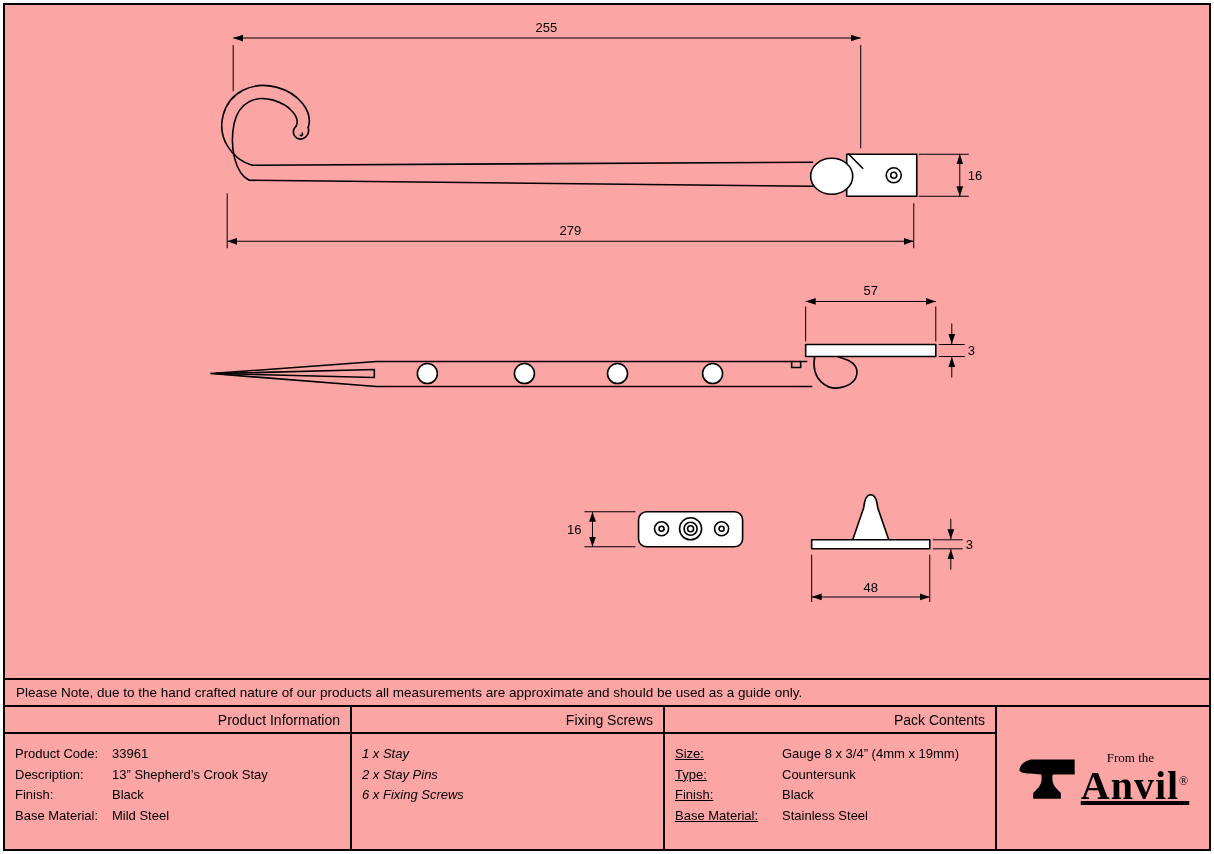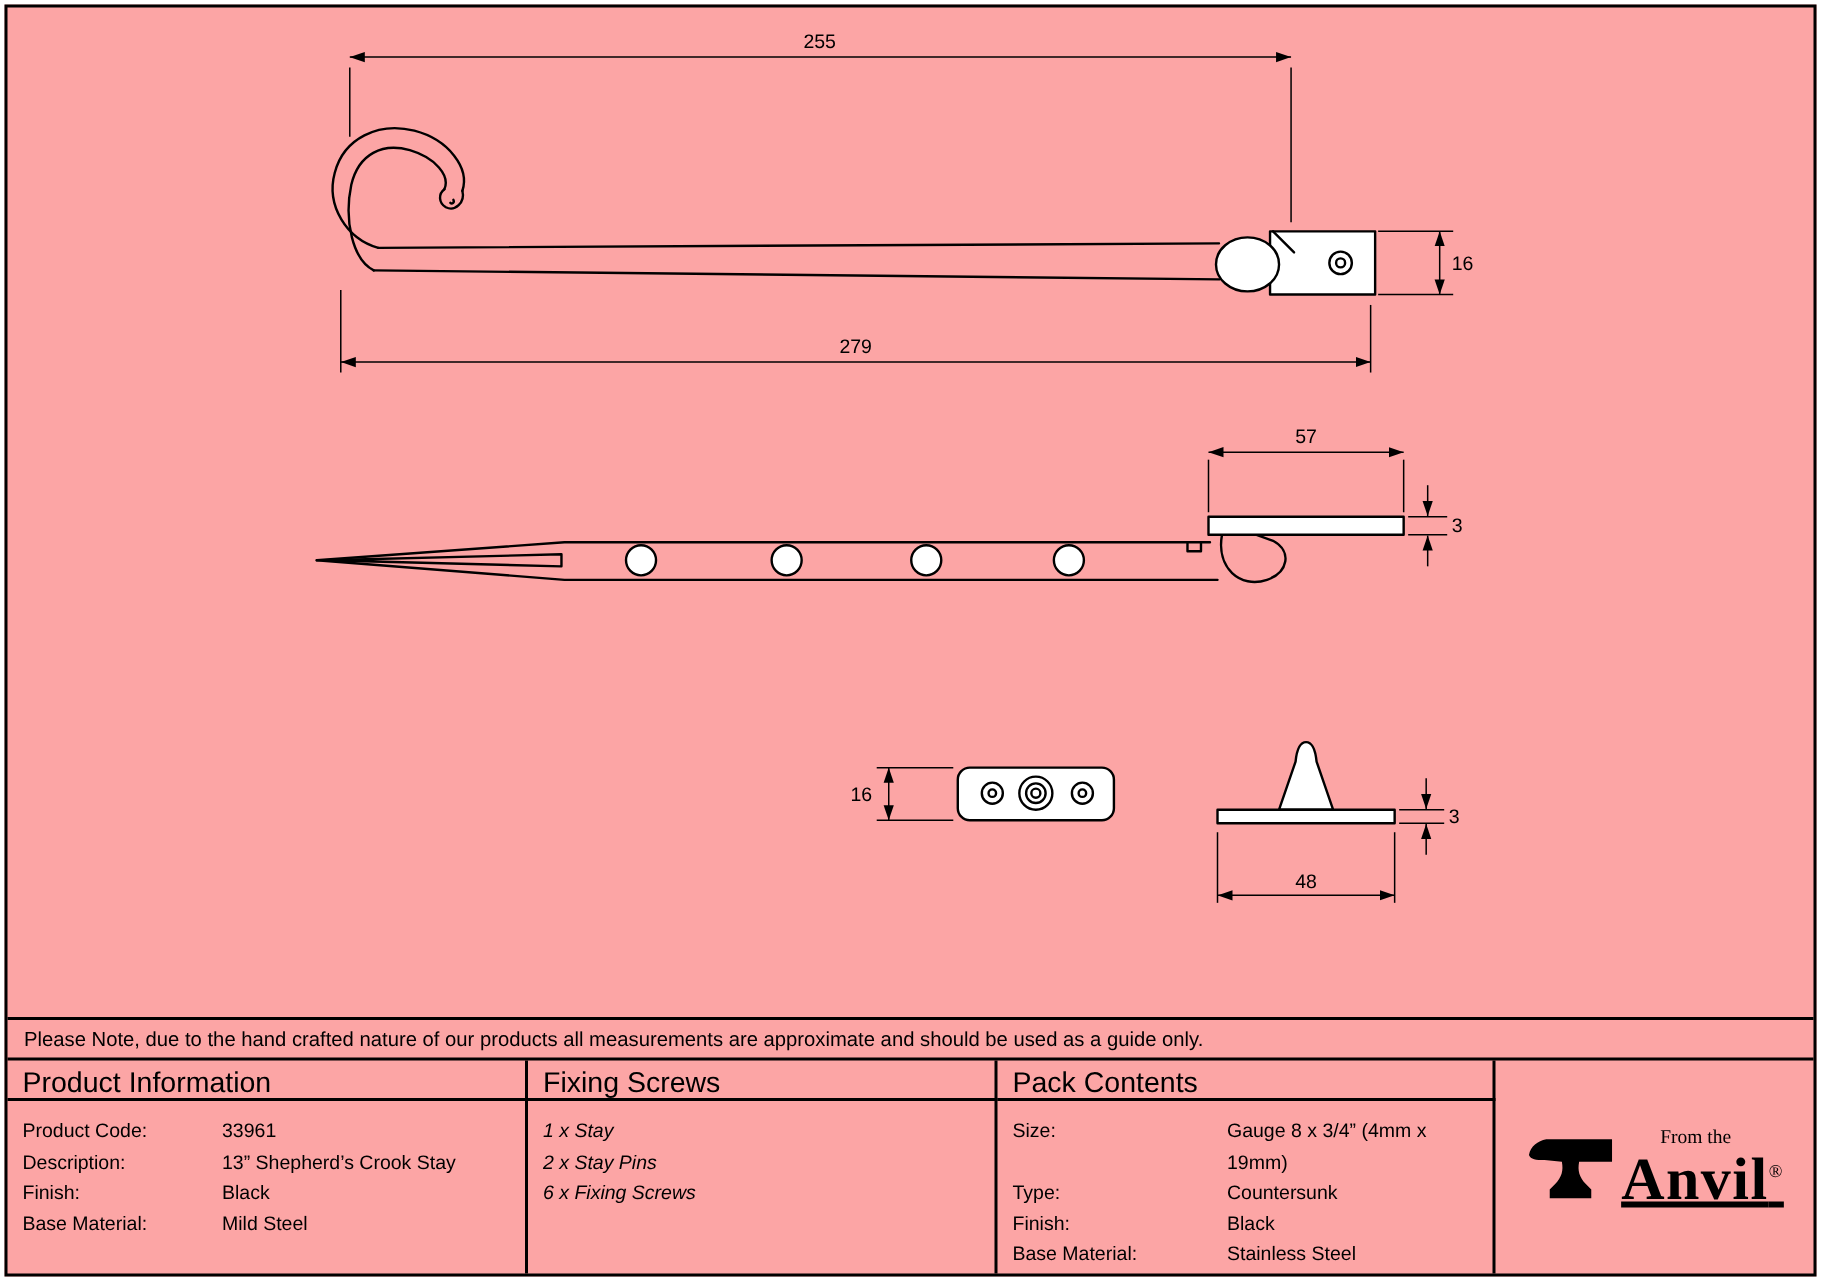--- a/index.html
+++ b/index.html
@@ -30,29 +30,29 @@
   }
 
   
   .spec-table {
     height:142px; display:grid;
     grid-template-columns:347px 313px 332px 1fr;
     grid-template-rows:27px 1fr;
     font-size:13px;
   }
   .th {
-    padding:5px 10px 0 10px; font-size:19px;
-    border-right:2px solid #000; border-bottom:2px solid #000;
+    padding:5px 10px 0 10px; font-size:14px;
+    border-right:2px solid #000; border-bottom:2px solid #000;text-align:right;
   }
   .td {
     padding:10px 10px 0 10px; border-right:2px solid #000; line-height:20.5px;
   }
-  .kv { display:flex;gap:36px; }
+  .kv { display:flex; }
   .kv .k { flex:0 0 97px; }
-  .col-fix .kv .k { flex:0 0 107px; }
+  .col-fix .kv .k { flex:0 0 107px;text-decoration:underline; }
   .list-line { display:block;font-style:italic; }
 
   
   .logo-cell {
     grid-column:4; grid-row:1 / span 2;
     display:flex; align-items:center; justify-content:center; gap:4px;
   }
   .anvil-icon { width:60px; height:58px; flex:0 0 auto; }
   .logo-text { display:flex; flex-direction:column; line-height:1; }
   .logo-prefix {

